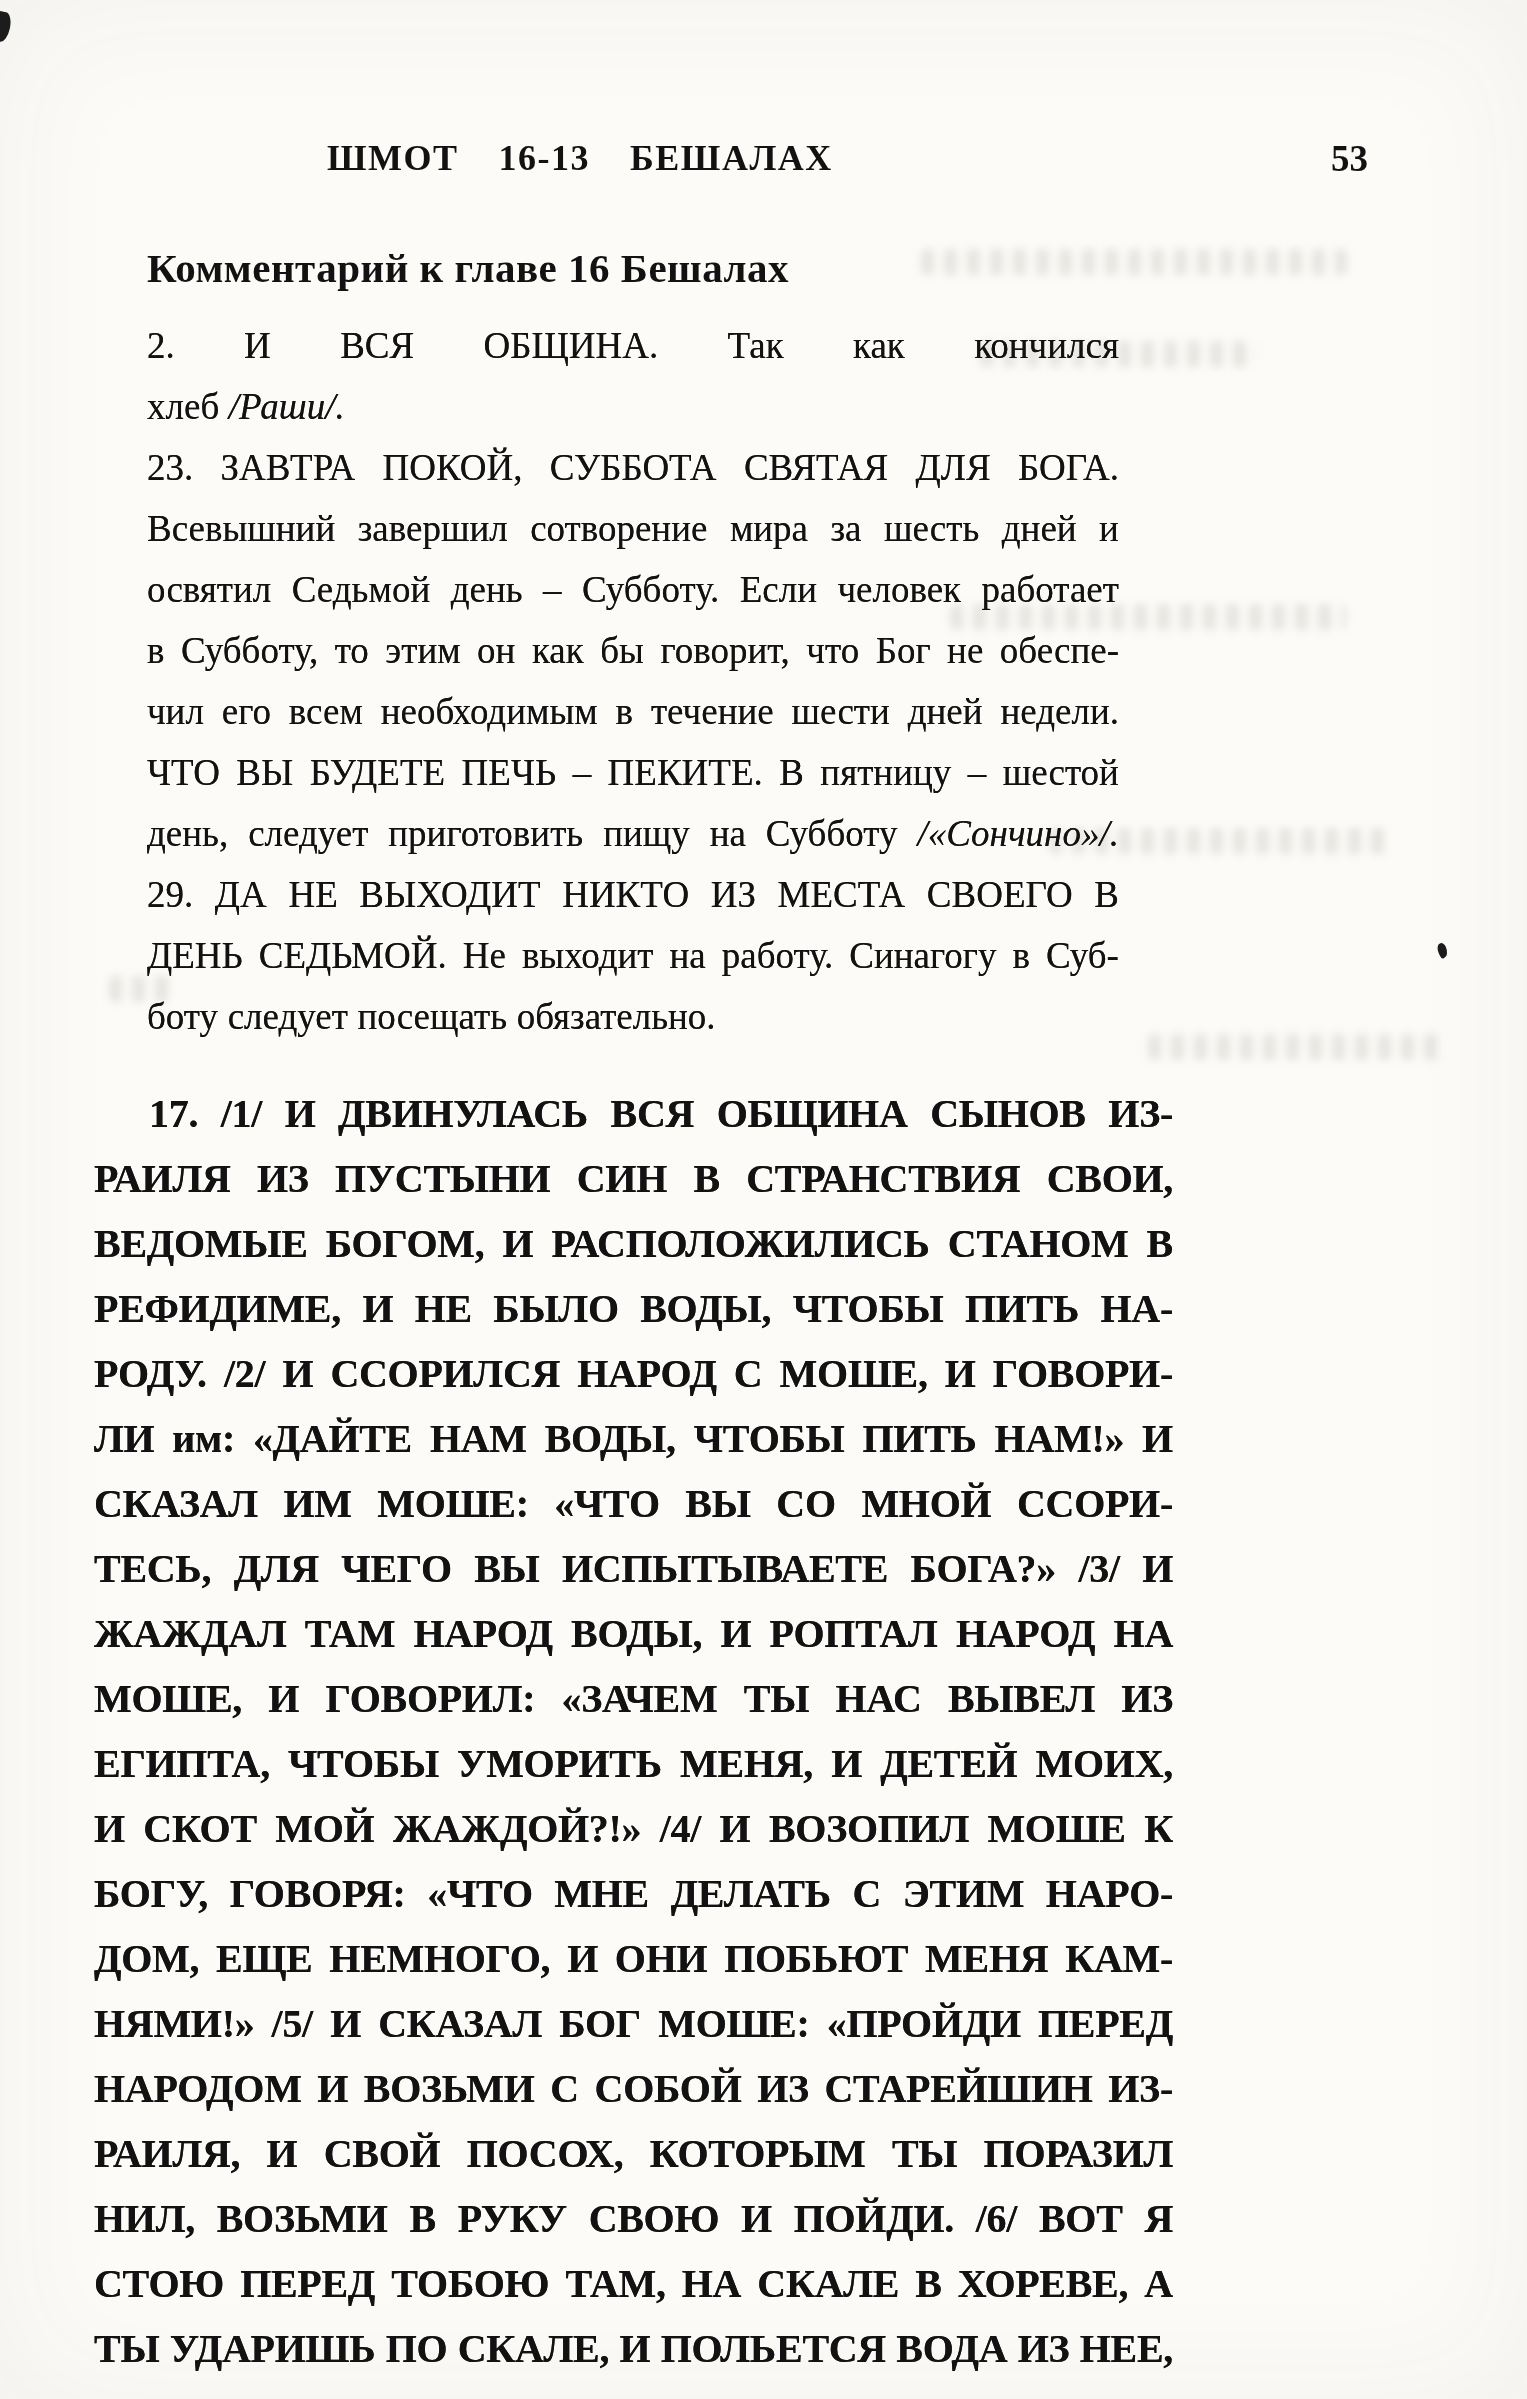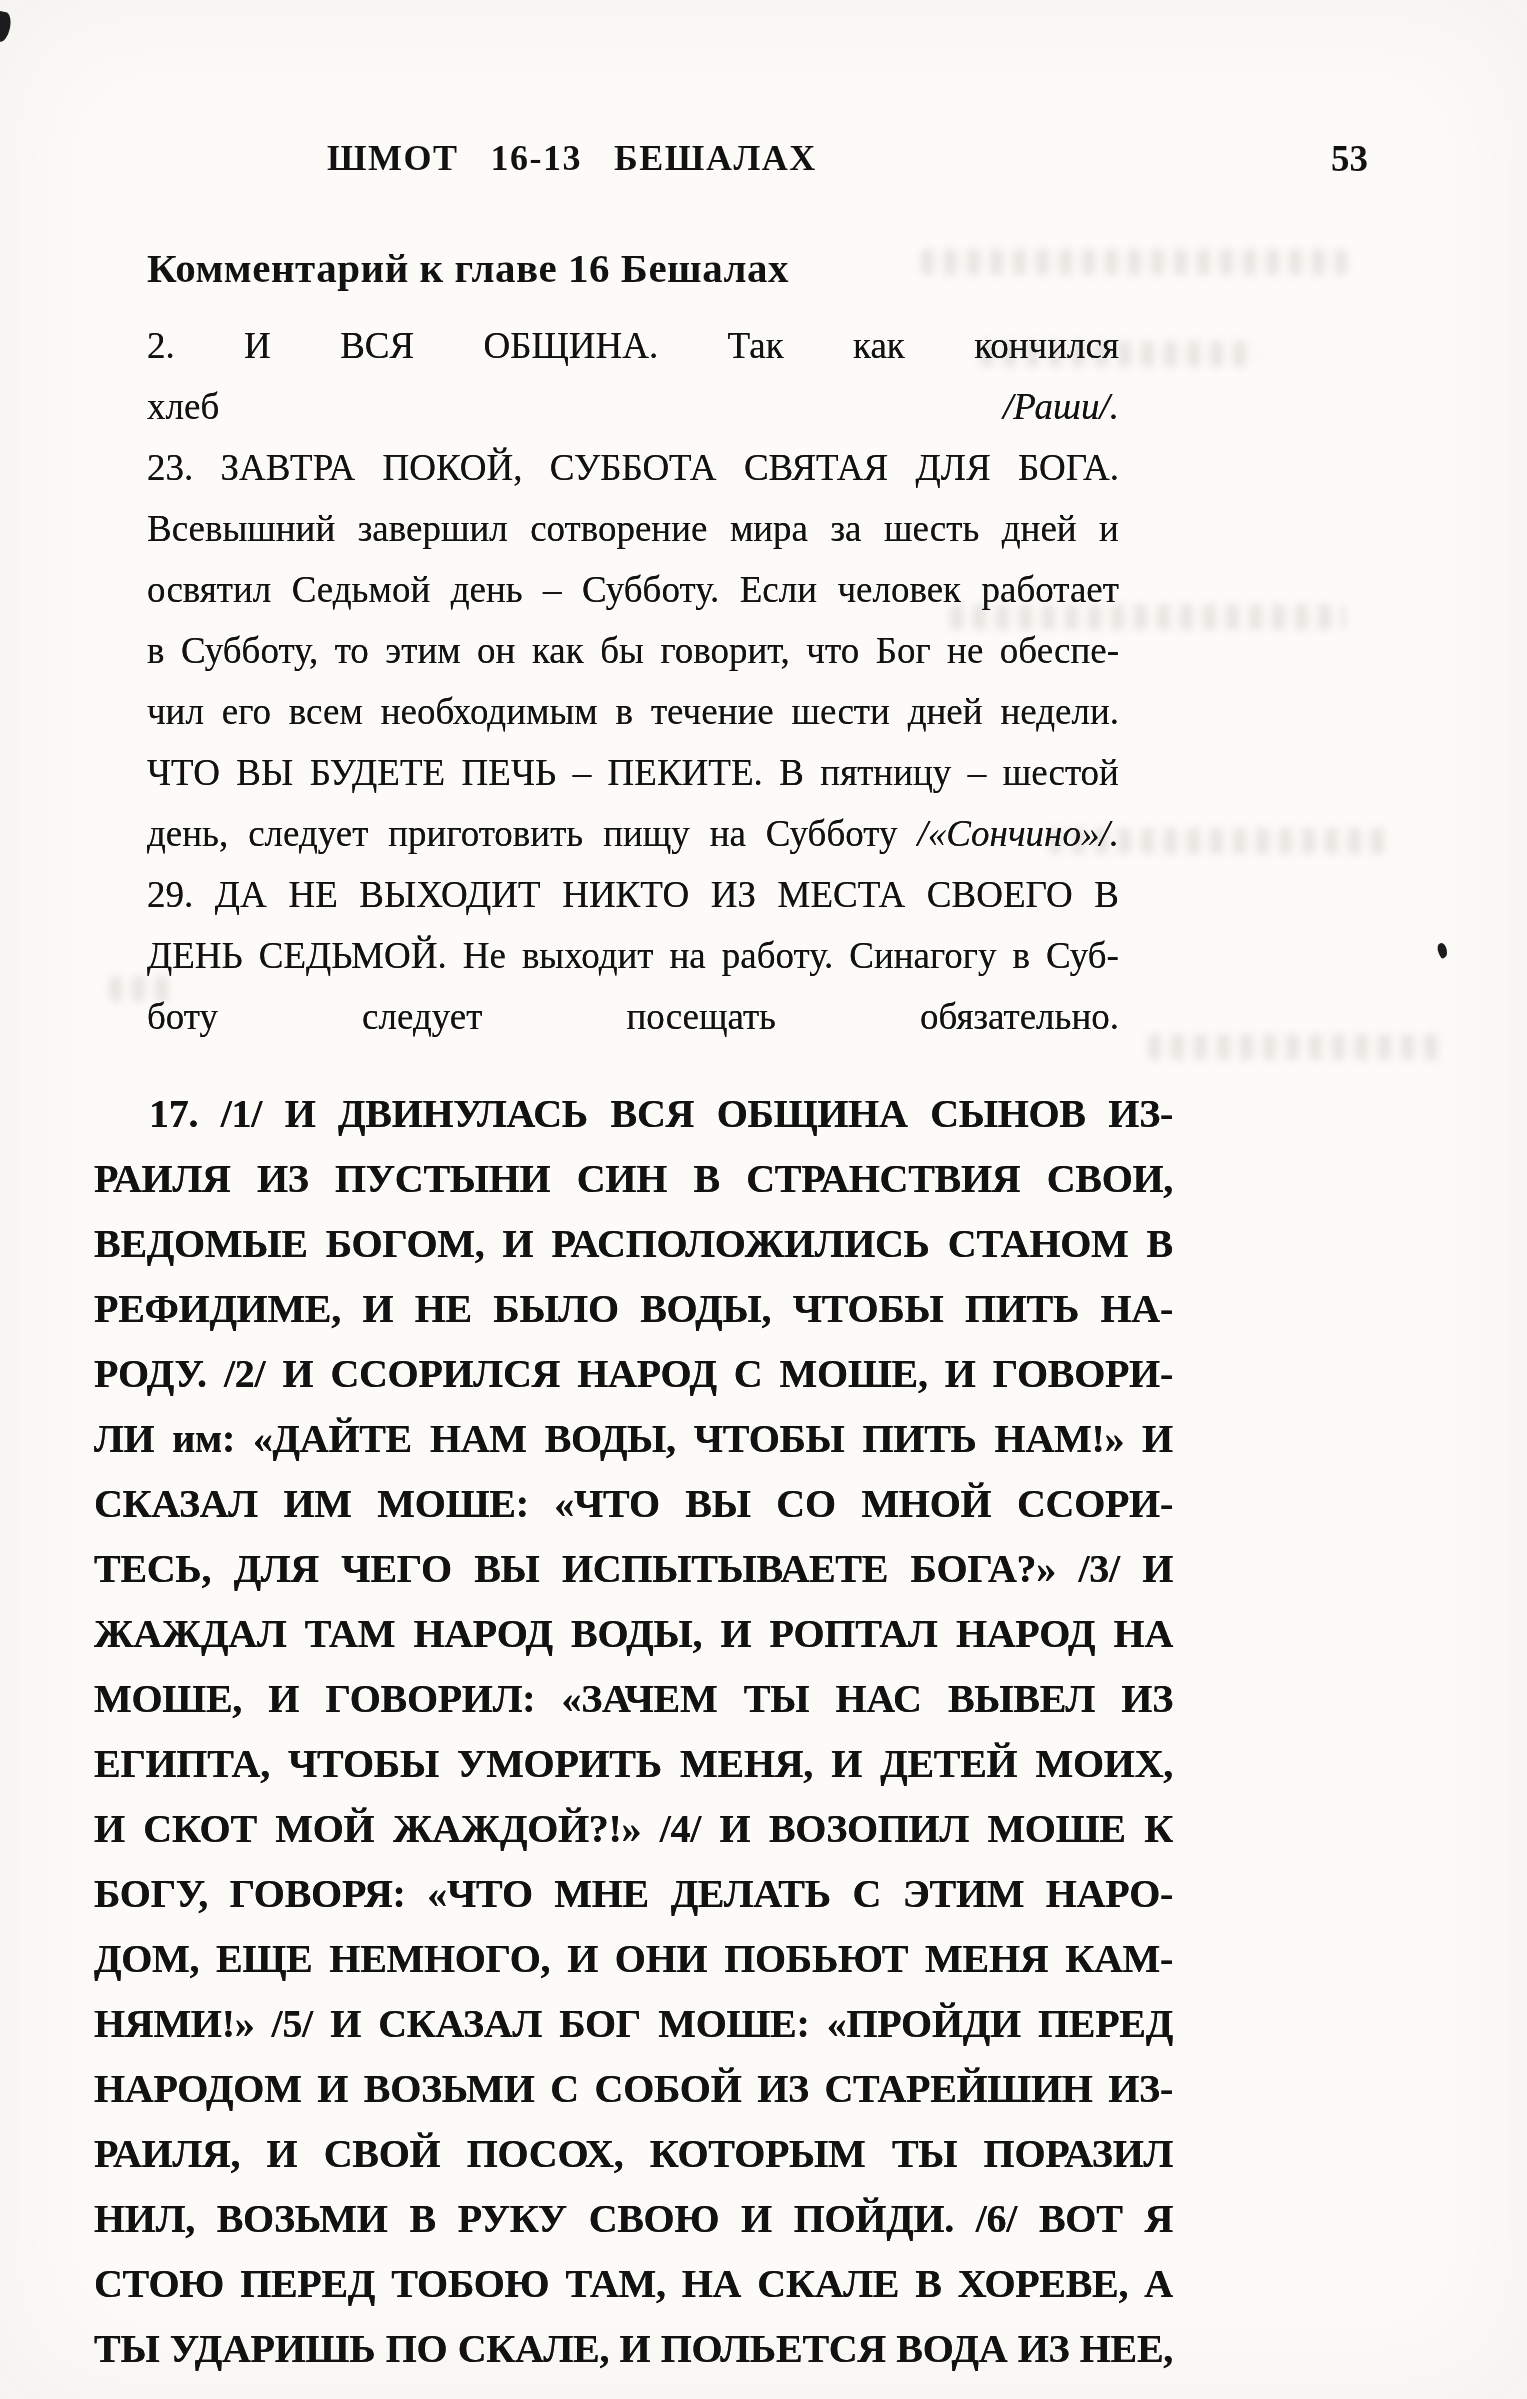--- a/index.html
+++ b/index.html
@@ -8,21 +8,21 @@
     width:1528px;height:2400px;
     background:#fcfbf8;
     overflow:hidden;
     font-family:"Liberation Serif","DejaVu Serif",serif;
     color:#121212;
     box-shadow:inset 0 0 139px rgba(60,55,45,0.05);
   }
   
   .running-head{
     position:absolute;left:327px;top:137px;
-    display:flex;gap:32px;
+    display:flex;gap:40px;
     font-size:36px;font-weight:bold;letter-spacing:1.5px;
     white-space:pre;
   }
   .folio{
     position:absolute;left:1331px;top:137px;
     font-size:37px;font-weight:bold;
   }
   
   .section-heading{
     position:absolute;left:147px;top:244px;
@@ -35,21 +35,21 @@
     font-size:37px;
   }
   .commentary .line{height:61px;line-height:61px;}
   .verse{
     position:absolute;left:94px;top:1081px;width:1079px;
     font-size:40px;font-weight:bold;letter-spacing:-0.3px;
   }
   .verse .line{height:65px;line-height:65px;align-items:center;}
   .line{display:flex;white-space:pre;}
   .line.stretch{justify-content:space-between;}
-  .line.no-stretch{justify-content:space-between;gap:0.26em;}
+  .line.no-stretch{justify-content:flex-start;gap:0.26em;}
   .line.indent{padding-left:55px;}
   .line span{text-shadow:0 0 0.5px rgba(20,20,20,0.85);}
   .it{font-style:italic;}
   
   .ghost{
     position:absolute;height:26px;border-radius:5px;
     background:repeating-linear-gradient(90deg,
       rgba(90,85,75,0.13) 0 13px, rgba(0,0,0,0) 13px 23px);
     filter:blur(4px);
   }

